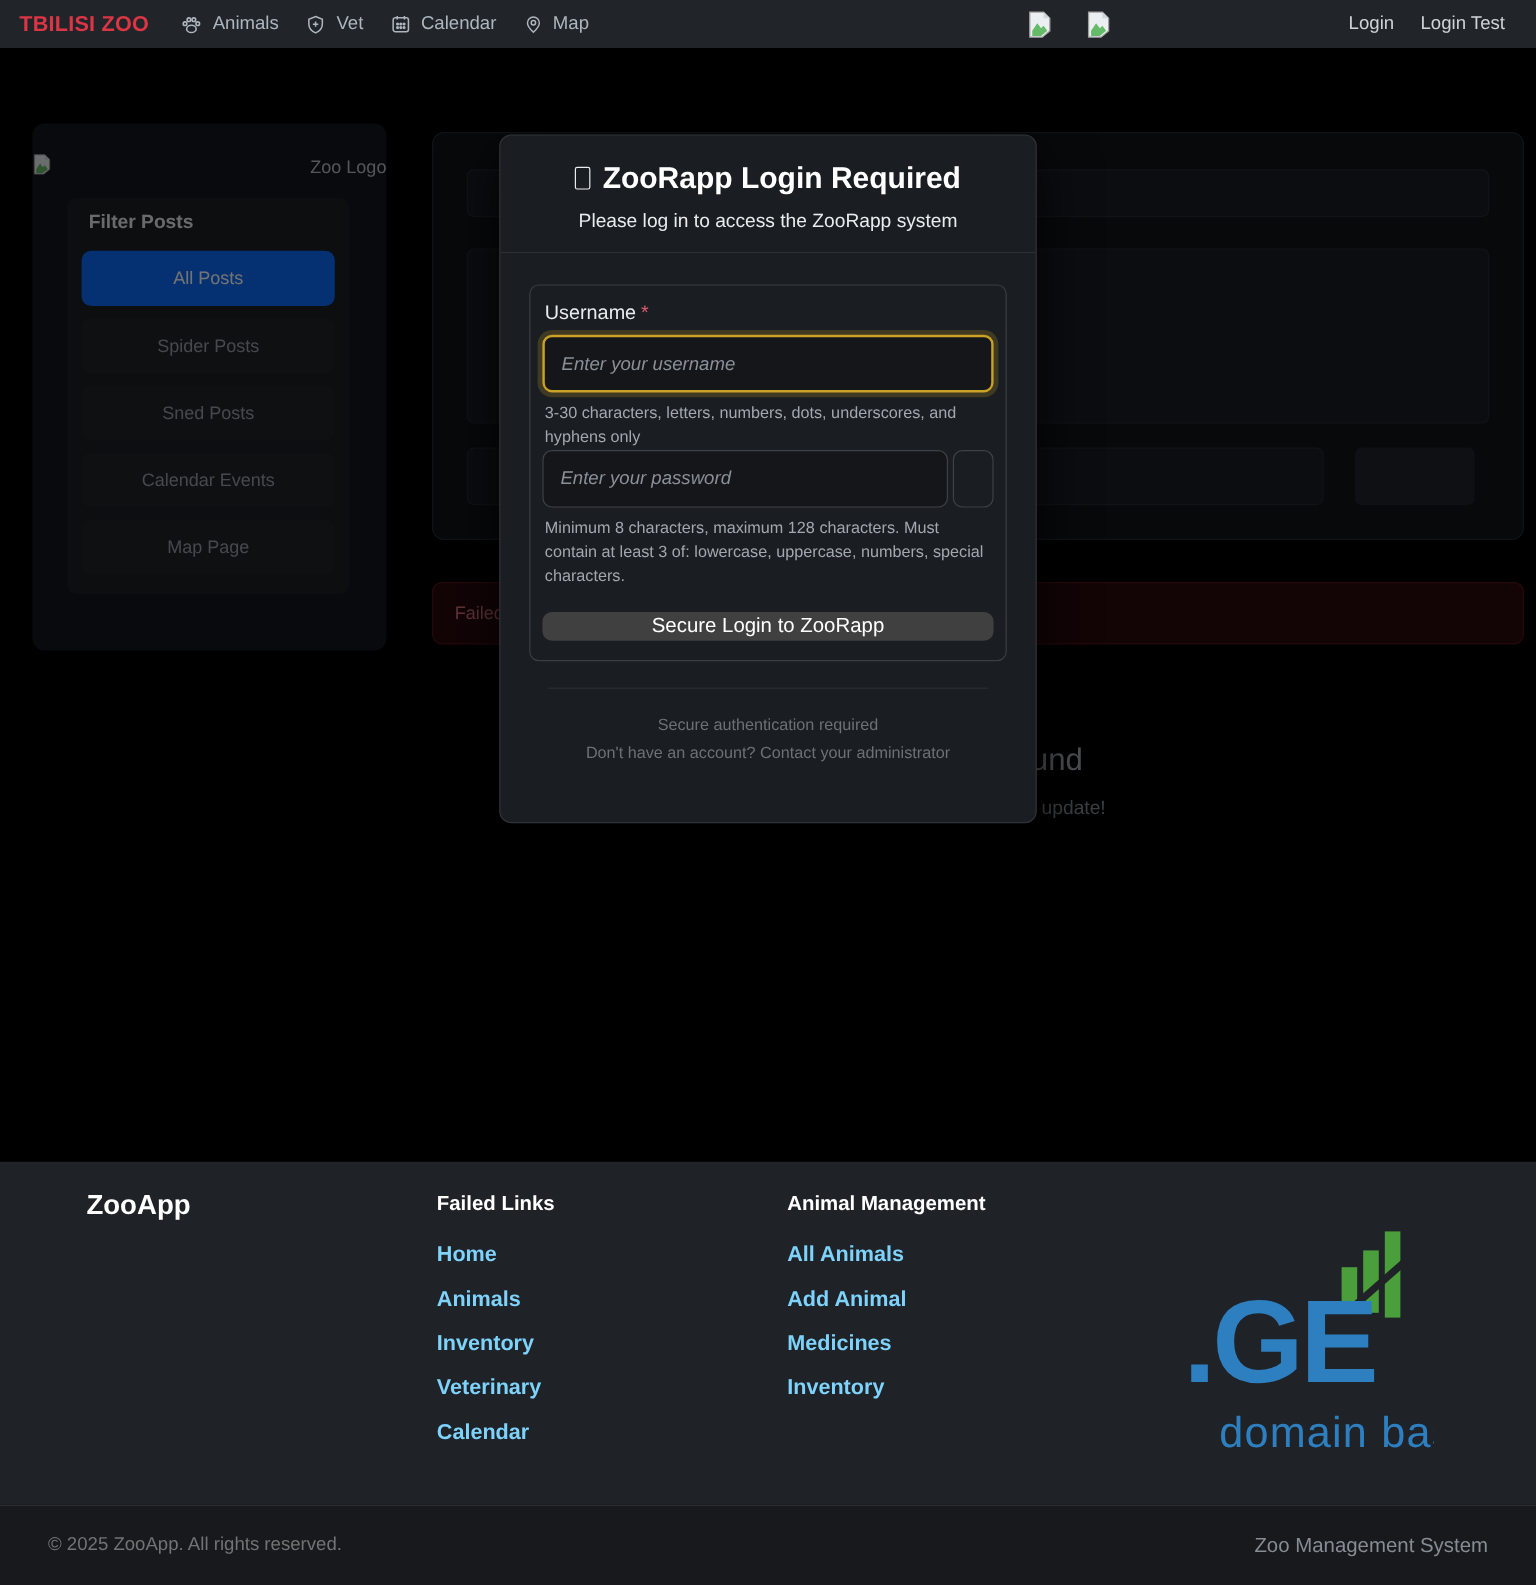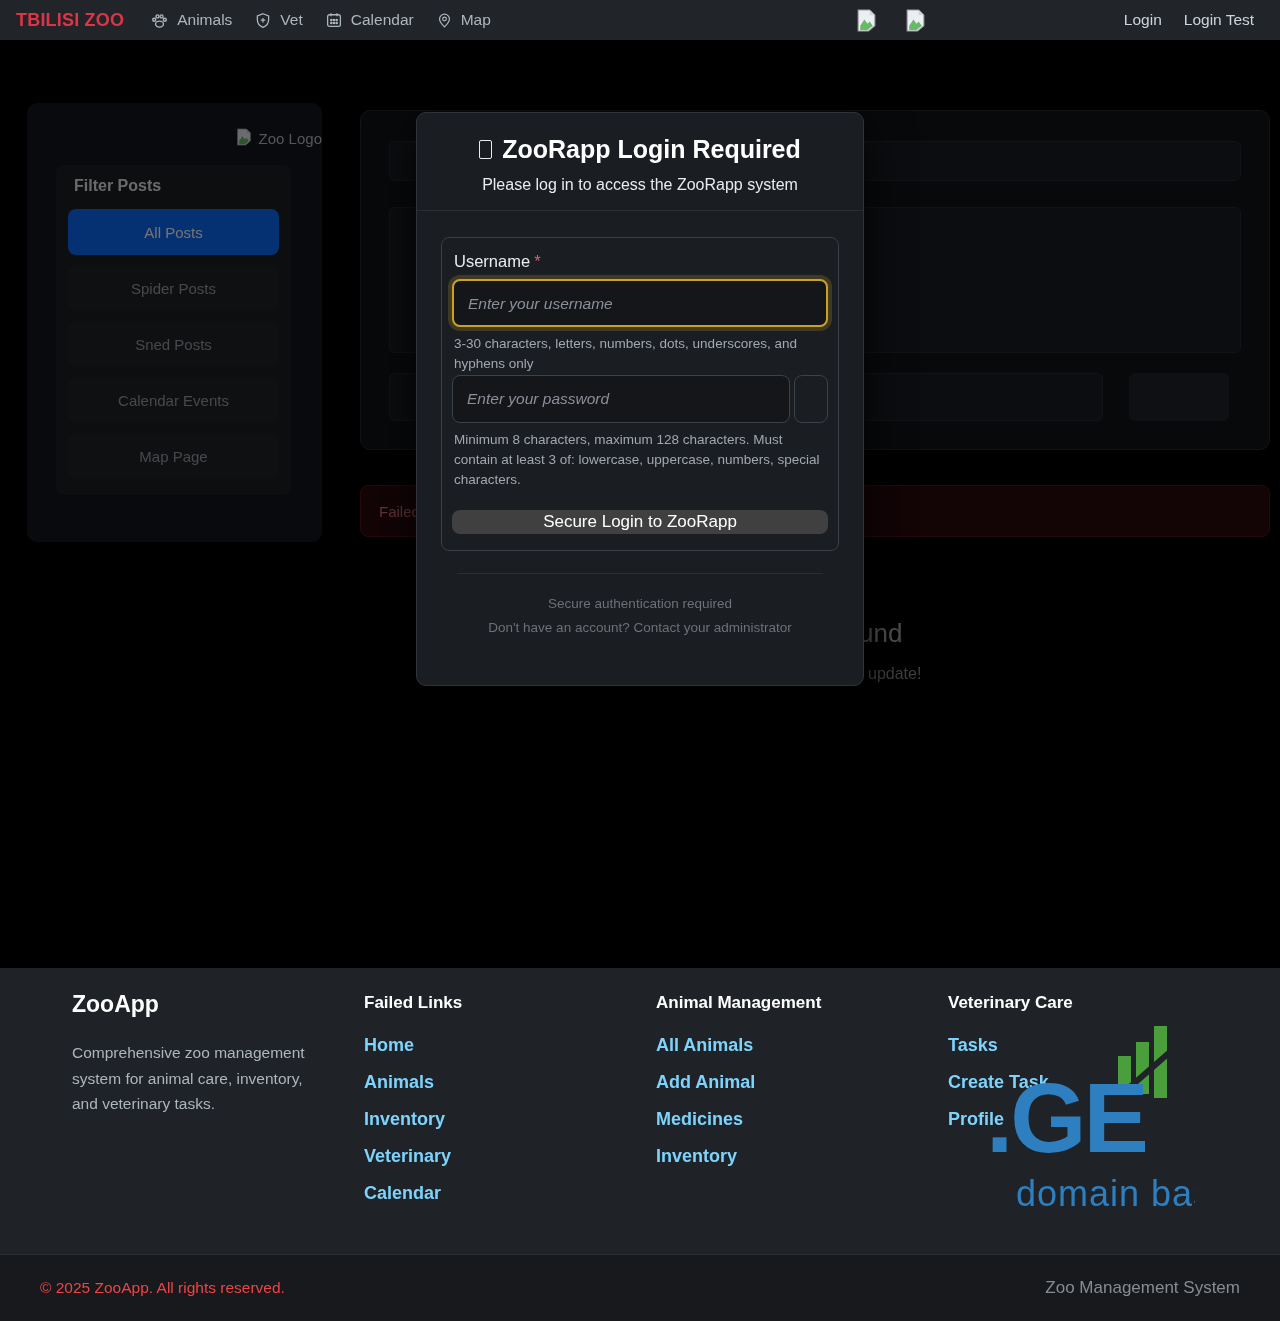--- a/index.html
+++ b/index.html
@@ -20,21 +20,21 @@
   .broken-img{display:inline-flex;align-items:center;}
   .broken-a{margin-left:363px;}
   .broken-b{margin-left:28px;}
   .auth-links{margin-left:198px;display:flex;gap:22px;align-items:center;}
   .auth-links a{color:#ced4da;font-size:15.5px;cursor:pointer;}
 
   
   .content{position:relative;height:928px;background:#000;}
 
   .sidebar-card{position:absolute;left:27px;top:63px;width:295px;height:439px;background:#15181d;border-radius:10px;z-index:1;}
-  .logo-row{margin-top:25px;display:flex;justify-content:flex-end;align-items:center;gap:7px;color:#b9bfc6;font-size:15px;}
+  .logo-row{margin-top:25px;display:flex;justify-content:space-between;align-items:center;gap:7px;color:#b9bfc6;font-size:15px;}
   .filter-card{position:absolute;left:29px;top:62px;width:235px;height:330px;background:#1b1f24;border-radius:8px;padding:10px 12px;}
   .filter-title{font-size:16px;font-weight:700;color:#e9ecef;margin:2px 0 14px 6px;}
   .filter-item{height:46px;border-radius:8px;background:#212529;color:#9aa1a8;font-size:15px;display:flex;align-items:center;justify-content:center;margin-bottom:10px;cursor:pointer;}
   .filter-item.active{background:#0d6efd;color:#fff;}
 
   .main-panel{position:absolute;left:360px;top:70px;width:910px;height:340px;background:#121519;border:1px solid #272b30;border-radius:10px;z-index:1;}
   .bg-field{position:absolute;background:#1a1e24;border:1px solid #262b31;border-radius:6px;}
   .bg-field.f1{left:28px;top:30px;right:28px;height:40px;}
   .bg-field.f2{left:28px;top:96px;right:28px;height:146px;}
   .bg-field.f3{left:28px;top:262px;width:714px;height:48px;}
@@ -73,21 +73,21 @@
   .site-footer{position:relative;height:286px;background:#1f2227;padding:23px 72px 0;z-index:2;}
   .fgrid{display:grid;grid-template-columns:292px 292px 292px auto;}
   .f-brand{font-size:23px;font-weight:700;color:#fff;margin:0 0 22px;}
   .f-desc{width:252px;font-size:15.5px;line-height:1.65;color:#adb5bd;margin:0;}
   .f-head{font-size:17px;font-weight:700;color:#fff;margin:2px 0 22px;}
   .f-links{display:flex;flex-direction:column;gap:16px;}
   .f-links a{color:#7dd3fc;font-size:18px;cursor:pointer;width:max-content;font-weight:bold;}
   .ge-logo{position:absolute;right:85px;top:58px;}
 
   .bottom-bar{height:67px;background:#17191d;border-top:1px solid #2a2e33;display:flex;align-items:center;justify-content:space-between;padding:0 40px;position:relative;z-index:2;}
-  .copyright{color:#ef4444;font-size:15.5px;}
+  .copyright{color:#737373;font-size:15.5px;}
   .system-label{color:#868c93;font-size:17px;}
 </style>
 </head>
 <body>
 
 <nav class="navbar">
   <div class="brand">TBILISI ZOO</div>
 
   <div class="nav-items">
     <a class="nav-item">
@@ -230,47 +230,38 @@
         <div>Don't have an account? Contact your administrator</div>
       </div>
     </div>
   </div>
 </div>
 
 <footer class="site-footer">
   <div class="fgrid">
     <div>
       <h2 class="f-brand">ZooApp</h2>
-      <p class="f-desc">Comprehensive zoo management system for animal care, inventory, and veterinary tasks.</p>
     </div>
     <div>
       <div class="f-head">Failed Links</div>
       <div class="f-links">
         <a>Home</a>
         <a>Animals</a>
         <a>Inventory</a>
         <a>Veterinary</a>
         <a>Calendar</a>
       </div>
     </div>
     <div>
       <div class="f-head">Animal Management</div>
       <div class="f-links">
         <a>All Animals</a>
         <a>Add Animal</a>
         <a>Medicines</a>
         <a>Inventory</a>
-      </div>
-    </div>
-    <div>
-      <div class="f-head">Veterinary Care</div>
-      <div class="f-links">
-        <a>Tasks</a>
-        <a>Create Task</a>
-        <a>Profile</a>
       </div>
     </div>
   </div>
 
   <div class="ge-logo">
     <svg width="205" height="190" viewBox="0 0 205 190">
       <rect x="128" y="30" width="13" height="34" fill="#4b9e3c"></rect>
       <rect x="146" y="16" width="13" height="52" fill="#4b9e3c"></rect>
       <rect x="164" y="0" width="13" height="72" fill="#4b9e3c"></rect>
       <line x1="116" y1="82" x2="196" y2="12" stroke="#1f2227" stroke-width="6"></line>

